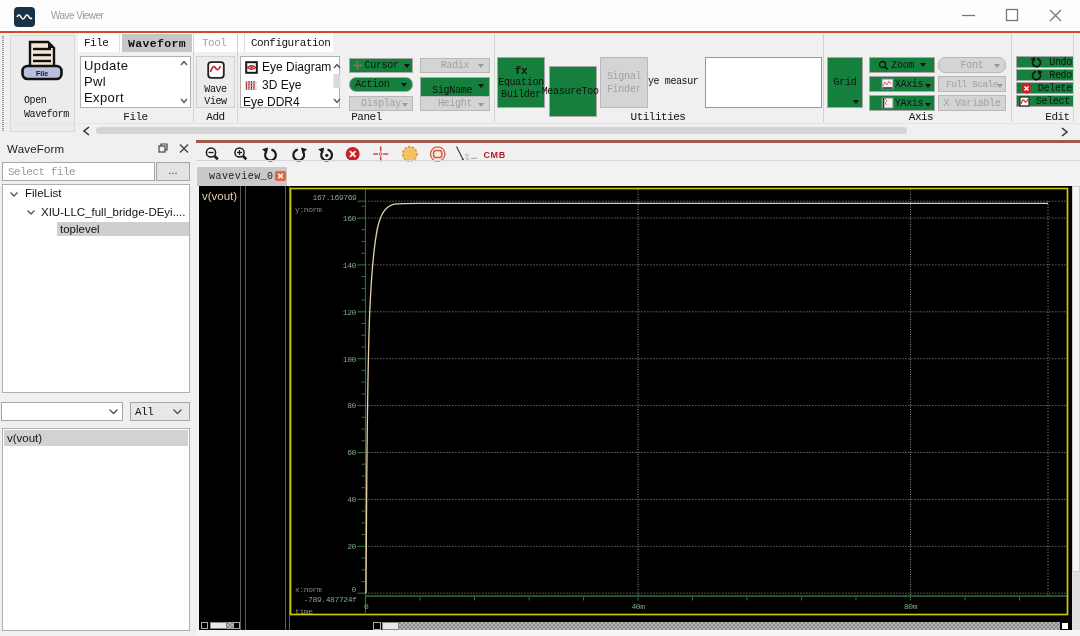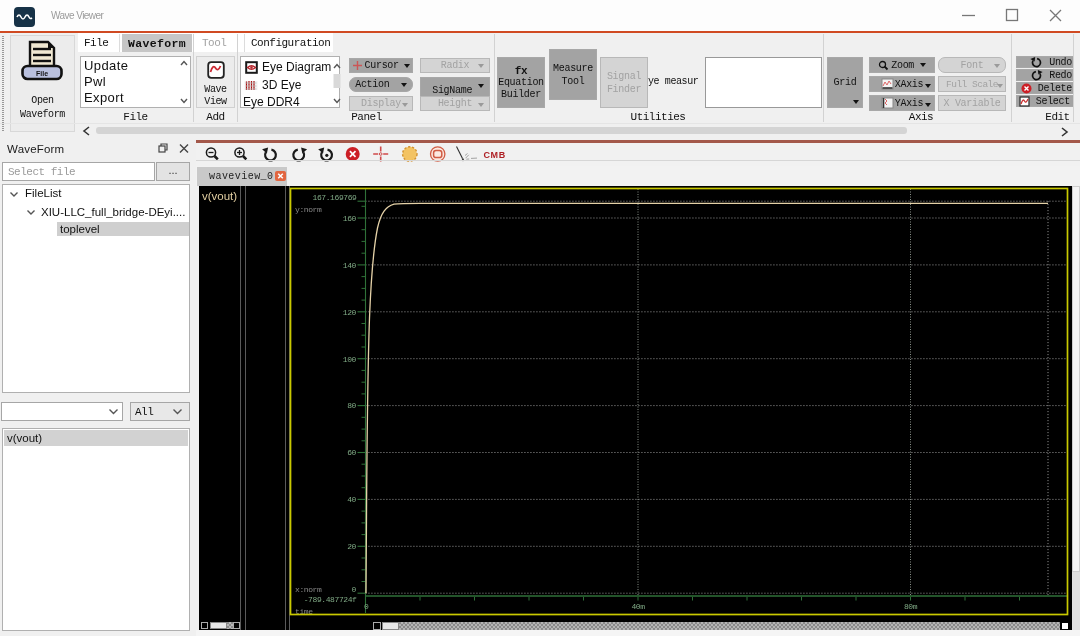--- a/index.html
+++ b/index.html
@@ -1,18 +1,18 @@
 <!DOCTYPE html>
 <html><head><meta charset="utf-8"><style>
 * { margin:0; padding:0; box-sizing:border-box; }
 html,body { width:1080px; height:636px; overflow:hidden; }
 body { position:relative; font-family:"Liberation Sans",sans-serif; background:#f0f0f0; }
 .abs { position:absolute; }
 .mono { font-family:"Liberation Mono",monospace; }
-.btn { position:absolute; background:#a3a3a3; border:1px solid #a8a8a8; font-family:"Liberation Mono",monospace;
+.btn { position:absolute; background:#15803d; border:1px solid #a8a8a8; font-family:"Liberation Mono",monospace;
        font-size:10px; letter-spacing:-0.3px; color:#111; display:flex; align-items:center; justify-content:center; }
 .btn.dis { background:#d4d4d4; border-color:#b8b8b8; color:#a2a2a2; }
 .grplbl { position:absolute; top:111px; height:14px; font-family:"Liberation Mono",monospace; font-size:11px;
           letter-spacing:-0.5px; color:#111; text-align:center; }
 .sep { position:absolute; top:34px; height:88px; width:1px; background:#d2d2d2; }
 .pl { font-family:"Liberation Mono",monospace; font-size:8px; letter-spacing:-0.4px; }
 .g { fill:#7fa884; }
 .y2 { fill:#8a8a8a; }
 .tri { display:inline-block; width:0; height:0; border-left:3.5px solid transparent; border-right:3.5px solid transparent; border-top:4px solid #111; }
 .tri.gr { border-top-color:#9a9a9a; }
@@ -49,21 +49,21 @@
 <div class="abs" style="left:10px;top:35px;width:65px;height:97px;background:#ececec;border:1px solid #d8d8d8;"></div>
 <svg class="abs" style="left:21px;top:39px;width:44px;height:46px;">
  <path d="M 9,3 L 27,3 L 33,9 L 33,30 L 9,30 Z" fill="#f0e8d2" stroke="#111" stroke-width="2.4"></path>
  <path d="M 27,3 L 27,9 L 33,9" fill="#111"></path>
  <line x1="12" y1="10" x2="30" y2="10" stroke="#111" stroke-width="2.4"></line>
  <line x1="12" y1="16" x2="30" y2="16" stroke="#111" stroke-width="2.4"></line>
  <line x1="12" y1="22" x2="30" y2="22" stroke="#111" stroke-width="2.4"></line>
  <rect x="1.5" y="27" width="39" height="13" rx="5" fill="#b9c0de" stroke="#111" stroke-width="2.6"></rect>
  <text x="21" y="37" text-anchor="middle" font-family="Liberation Sans" font-size="7" font-weight="bold" fill="#111">File</text>
 </svg>
-<div class="abs mono" style="left:10px;top:94px;width:65px;text-align:center;font-size:10px;letter-spacing:-0.4px;color:#111;line-height:14px;">Open<br>Waveform</div>
+<div class="abs mono" style="left:24px;top:94px;width:65px;font-size:10px;letter-spacing:-0.4px;color:#111;line-height:14px;">Open<br>Waveform</div>
 
 <div class="abs" style="left:80px;top:56px;width:111px;height:52px;background:#fff;border:1px solid #b0b0b0;"></div>
 <div class="abs" style="left:84px;top:58px;font-size:13px;letter-spacing:0.4px;color:#111;line-height:16px;">Update<br>Pwl<br>Export</div>
 <svg class="abs" style="left:179px;top:58px;width:10px;height:48px;">
  <path class="chev" d="M2 7 L5 3.5 L8 7"></path>
     <path class="chev" d="M2 41 L5 44.5 L8 41"></path>
 </svg>
 <div class="grplbl" style="left:80px;width:111px;">File</div>
 <div class="sep" style="left:193px;"></div>
 
@@ -106,21 +106,21 @@
 <div class="btn dis" style="left:349px;top:96px;width:64px;height:15px;">Display<span class="tri gr" style="position:absolute;right:4px;top:6px;"></span></div>
 <div class="btn dis" style="left:420px;top:96px;width:70px;height:15px;">Height<span class="tri gr" style="position:absolute;right:5px;top:6px;"></span></div>
 <div class="grplbl" style="left:300px;width:133px;">Panel</div>
 <div class="sep" style="left:494px;"></div>
 
 <div class="btn" style="left:497px;top:57px;width:48px;height:51px;flex-direction:column;line-height:12px;">
  <span style="font-weight:bold;font-size:11px;">fx</span>
     <span>Equation</span>
     <span>Builder</span>
   </div>
-<div class="btn" style="left:549px;top:49px;width:48px;height:51px;flex-direction:column;line-height:13px;">
+<div class="btn" style="left:549px;top:66px;width:48px;height:51px;flex-direction:row;line-height:13px;">
  <span>Measure</span>
     <span>Tool</span>
   </div>
 <div class="btn dis" style="left:600px;top:57px;width:48px;height:51px;flex-direction:column;line-height:13px;">
  <span>Signal</span>
     <span>Finder</span>
   </div>
 <div class="abs mono" style="left:648px;top:76px;font-size:10px;letter-spacing:-0.4px;color:#111;">ye measur</div>
 <div class="abs" style="left:705px;top:57px;width:117px;height:51px;background:#fff;border:1px solid #999;"></div>
 <div class="grplbl" style="left:590px;width:136px;">Utilities</div>

